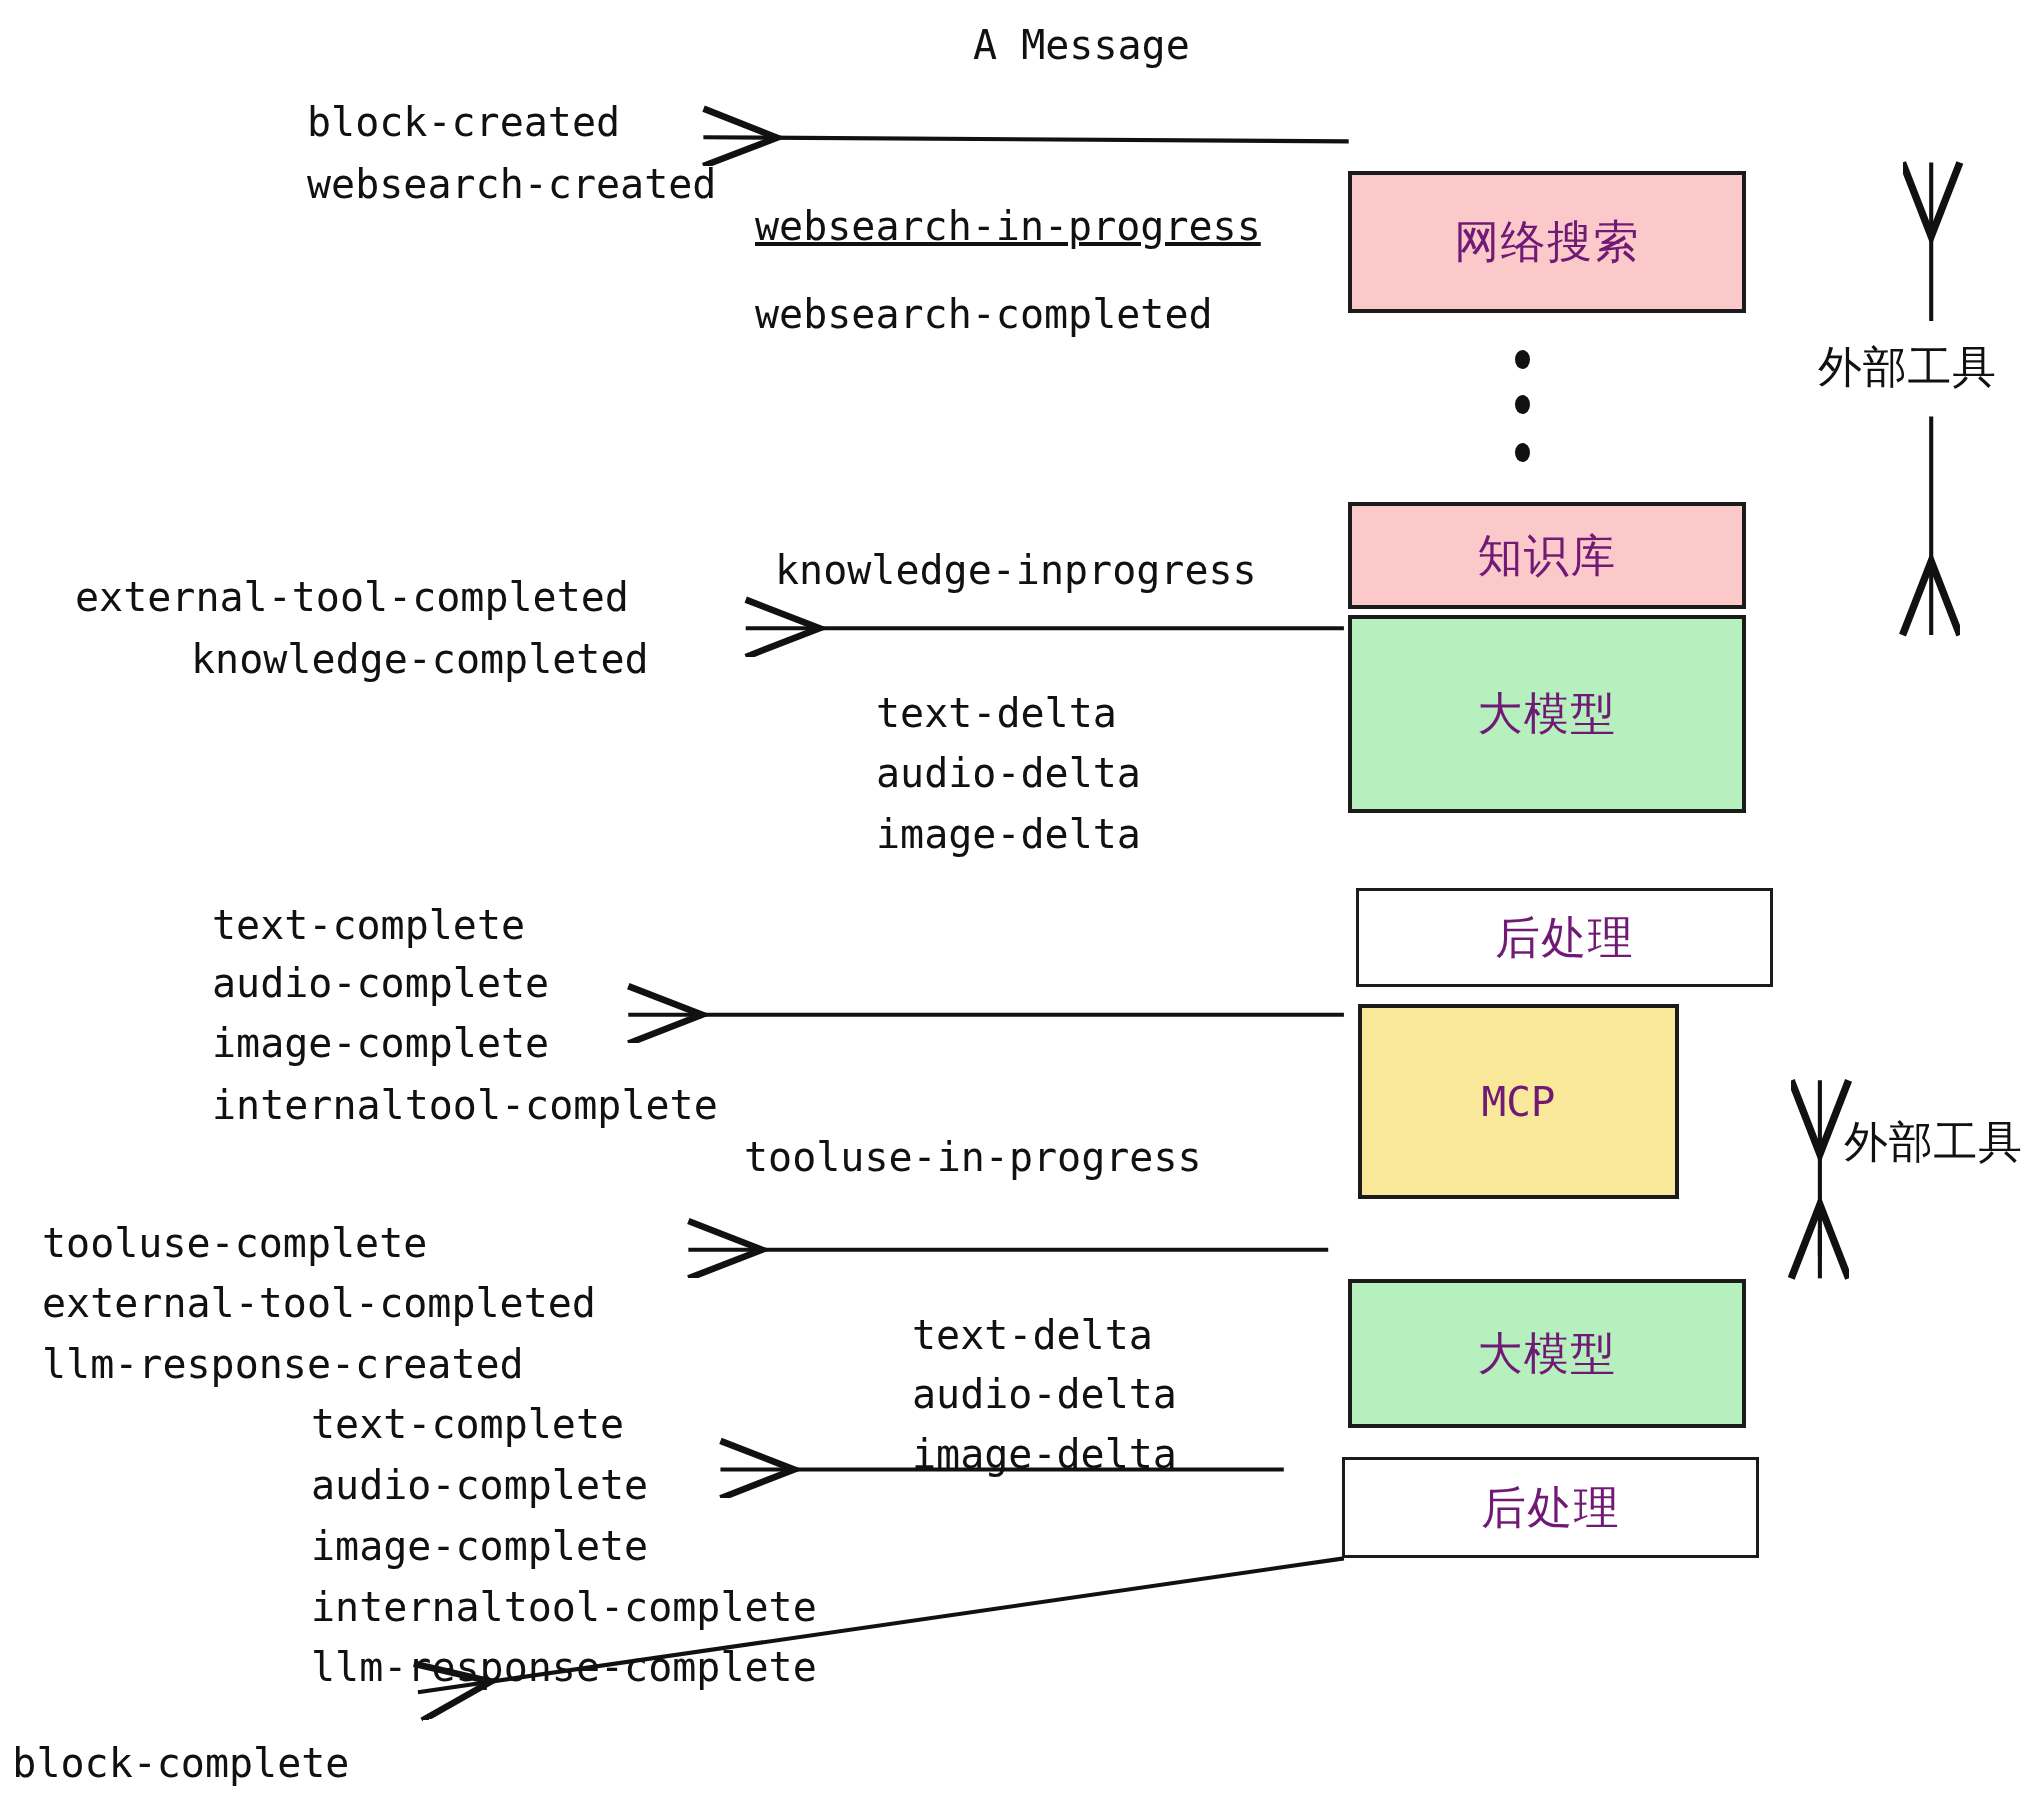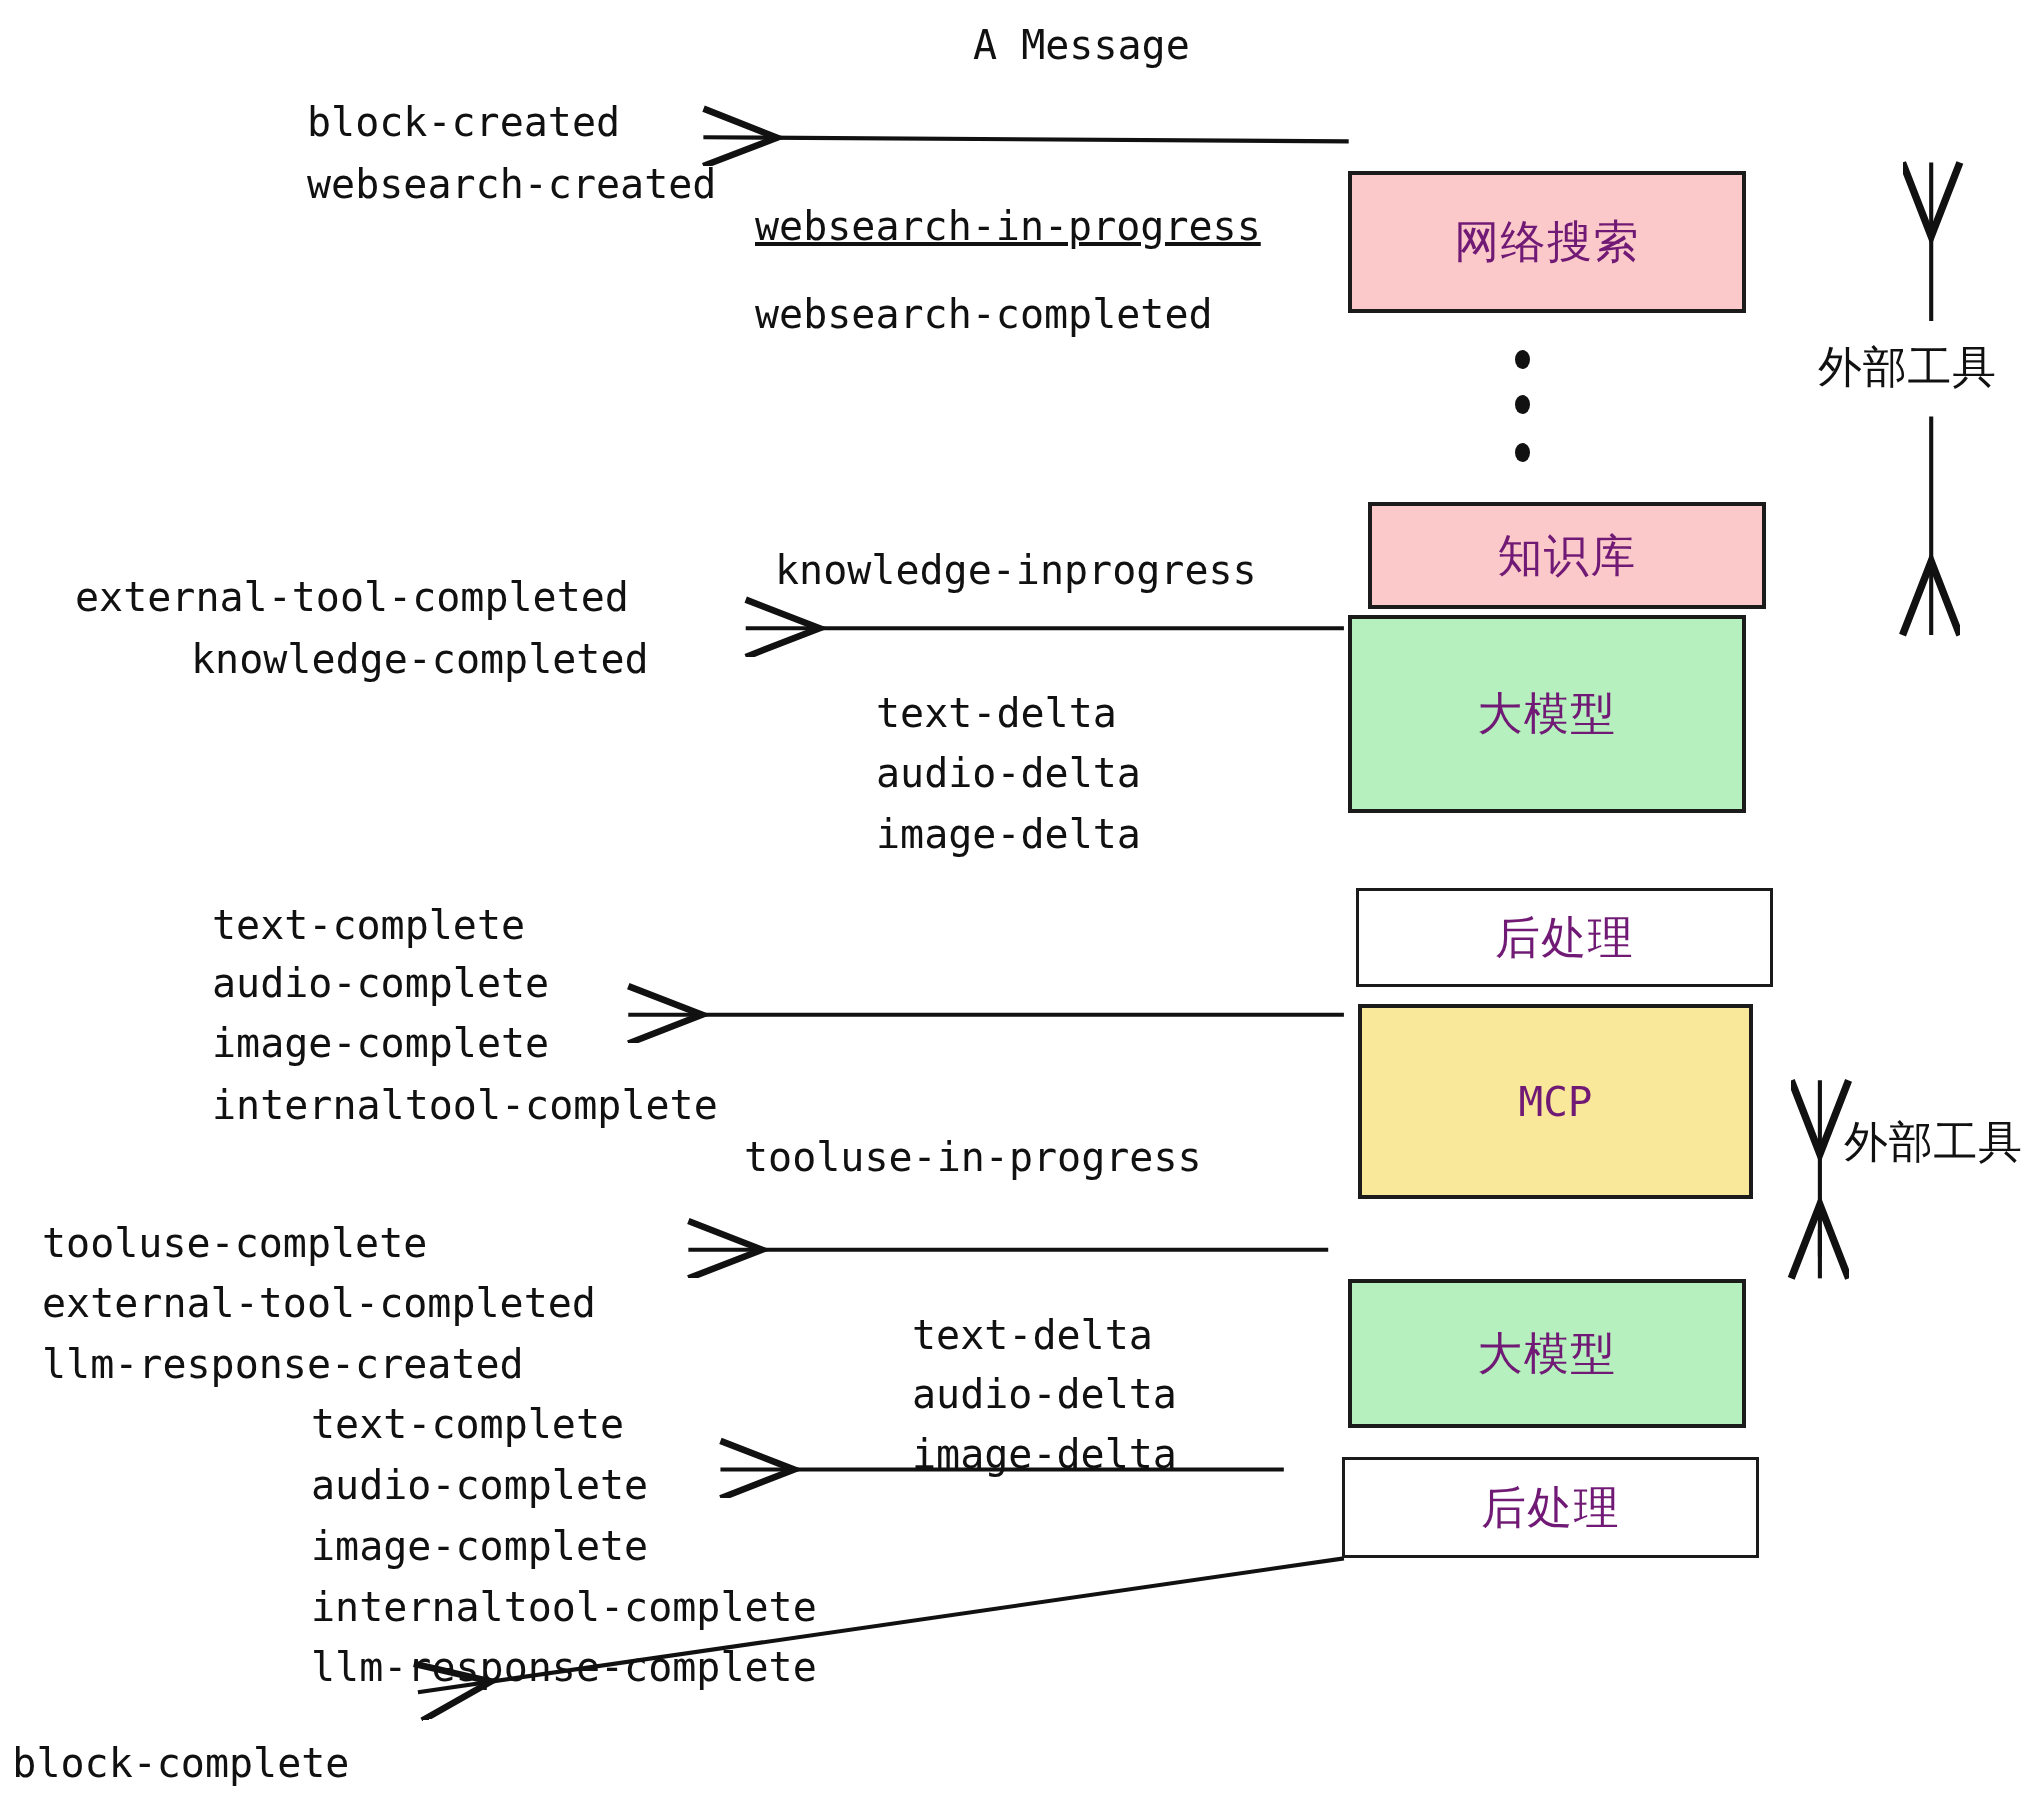--- a/index.html
+++ b/index.html
@@ -98,33 +98,33 @@
     <line x1="2665" y1="1800" x2="2665" y2="1840" stroke="#111111" stroke-width="6"></line>
     <line x1="2665" y1="1800" x2="2665" y2="1872" stroke="#111111" stroke-width="6" marker-end="url(#ahv)"></line>
   </svg>
 
   <div class="title" style="left:973px;top:22px;">A Message</div>
 
   <div class="box" style="left:1348px;top:171px;width:398px;height:142px;background:#FBC9C9;">
     <span>网络搜索</span>
   </div>
 
-  <div class="box" style="left:1348px;top:502px;width:398px;height:107px;background:#FBC9C9;margin-left:20px;">
+  <div class="box" style="left:1348px;top:502px;width:398px;height:107px;background:#FBC9C9;">
     <span>知识库</span>
   </div>
 
   <div class="box" style="left:1348px;top:615px;width:398px;height:198px;background:#B5F0BE;">
     <span>大模型</span>
   </div>
 
   <div class="box" style="left:1356px;top:888px;width:417px;height:99px;background:#FFFFFF;border-width:3.4px;">
     <span>后处理</span>
   </div>
 
-  <div class="box mono" style="left:1358px;top:1004px;width:395px;height:195px;background:#FAE89A;">
+  <div class="box mono" style="left:1358px;top:1004px;width:321px;height:195px;background:#FAE89A;">
     <span>MCP</span>
   </div>
 
   <div class="box" style="left:1348px;top:1279px;width:398px;height:149px;background:#B5F0BE;">
     <span>大模型</span>
   </div>
 
   <div class="box" style="left:1342px;top:1457px;width:417px;height:101px;background:#FFFFFF;border-width:3.4px;">
     <span>后处理</span>
   </div>

